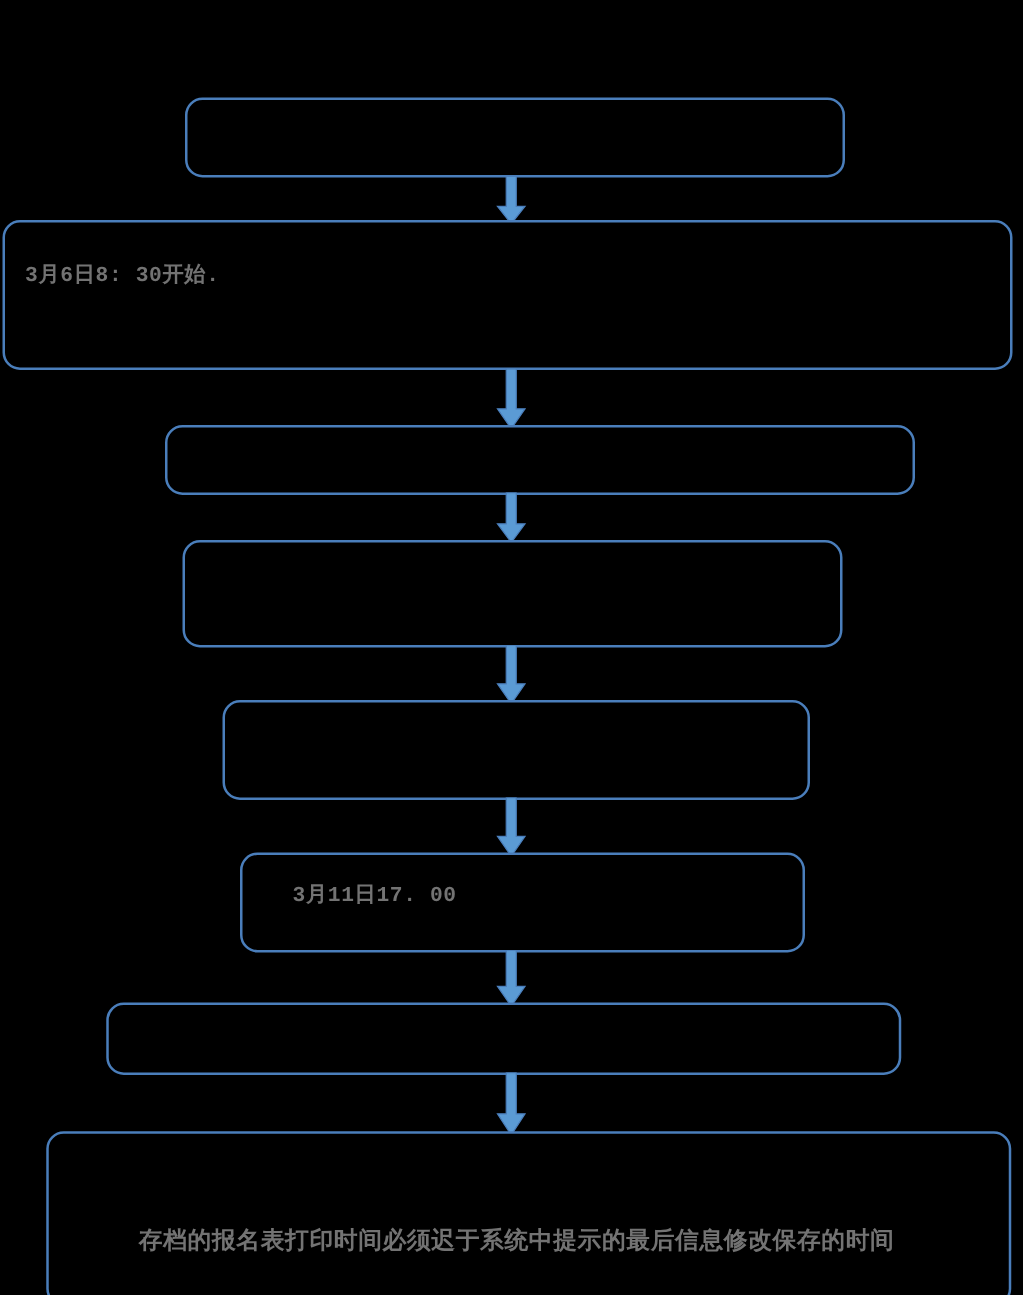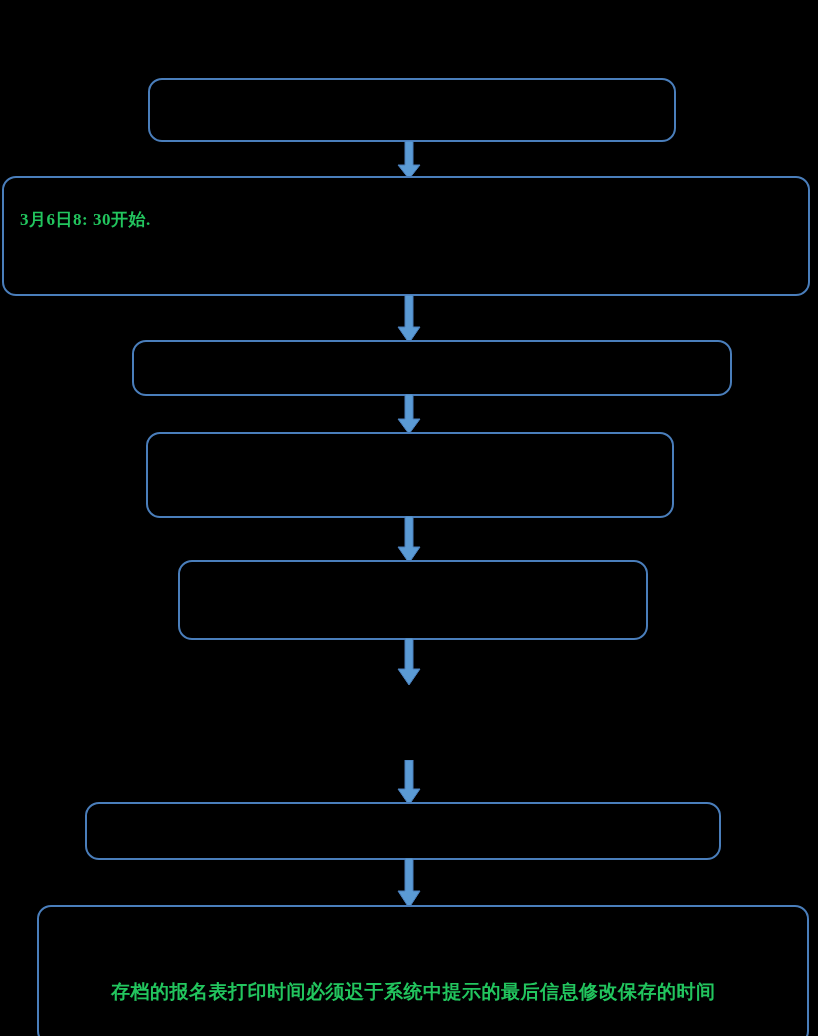--- a/index.html
+++ b/index.html
@@ -20,25 +20,25 @@
   }
   .node {
     position: absolute;
     box-sizing: border-box;
     background: #000000;
     border: 2px solid #4A7EBB;
     border-radius: 14px;
   }
   .node-label {
     position: absolute;
-    color: #22c55e;
+    color: #737373;
     font-weight: bold;
     white-space: nowrap;
     letter-spacing: 0.5px;
-    font-family: Liberation Serif, serif;
+    font-family: Liberation Mono, monospace;
   }
   .connector {
     position: absolute;
   }
   .connector svg {
     display: block;
   }
 </style>
 </head>
 <body>
@@ -88,20 +88,23 @@
   <div class="node" style="left:178px; top:560px; width:470px; height:80px;">
     <span class="node-label" style="left:16px; top:22px; font-size:17px;"></span>
   </div>
 
   <div class="connector" style="left:395px; top:638px; width:28px; height:47px;">
     <svg width="28" height="47" viewBox="0 0 28 47">
       <polygon points="10,0 18,0 18,31 25,31 14,47 3,31 10,31" fill="#5B9BD5" stroke="#4A7EBB" stroke-width="1"></polygon>
     </svg>
   </div>
 
+  <div class="node" style="left:192px; top:682px; width:452px; height:80px;">
+    <span class="node-label" style="left:40px; top:20px; font-size:17px;">3月11日17. 00</span>
+  </div>
 
   <div class="connector" style="left:395px; top:760px; width:28px; height:45px;">
     <svg width="28" height="45" viewBox="0 0 28 45">
       <polygon points="10,0 18,0 18,29 25,29 14,45 3,29 10,29" fill="#5B9BD5" stroke="#4A7EBB" stroke-width="1"></polygon>
     </svg>
   </div>
 
   <div class="node" style="left:85px; top:802px; width:636px; height:58px;">
     <span class="node-label" style="left:16px; top:16px; font-size:17px;"></span>
   </div>

